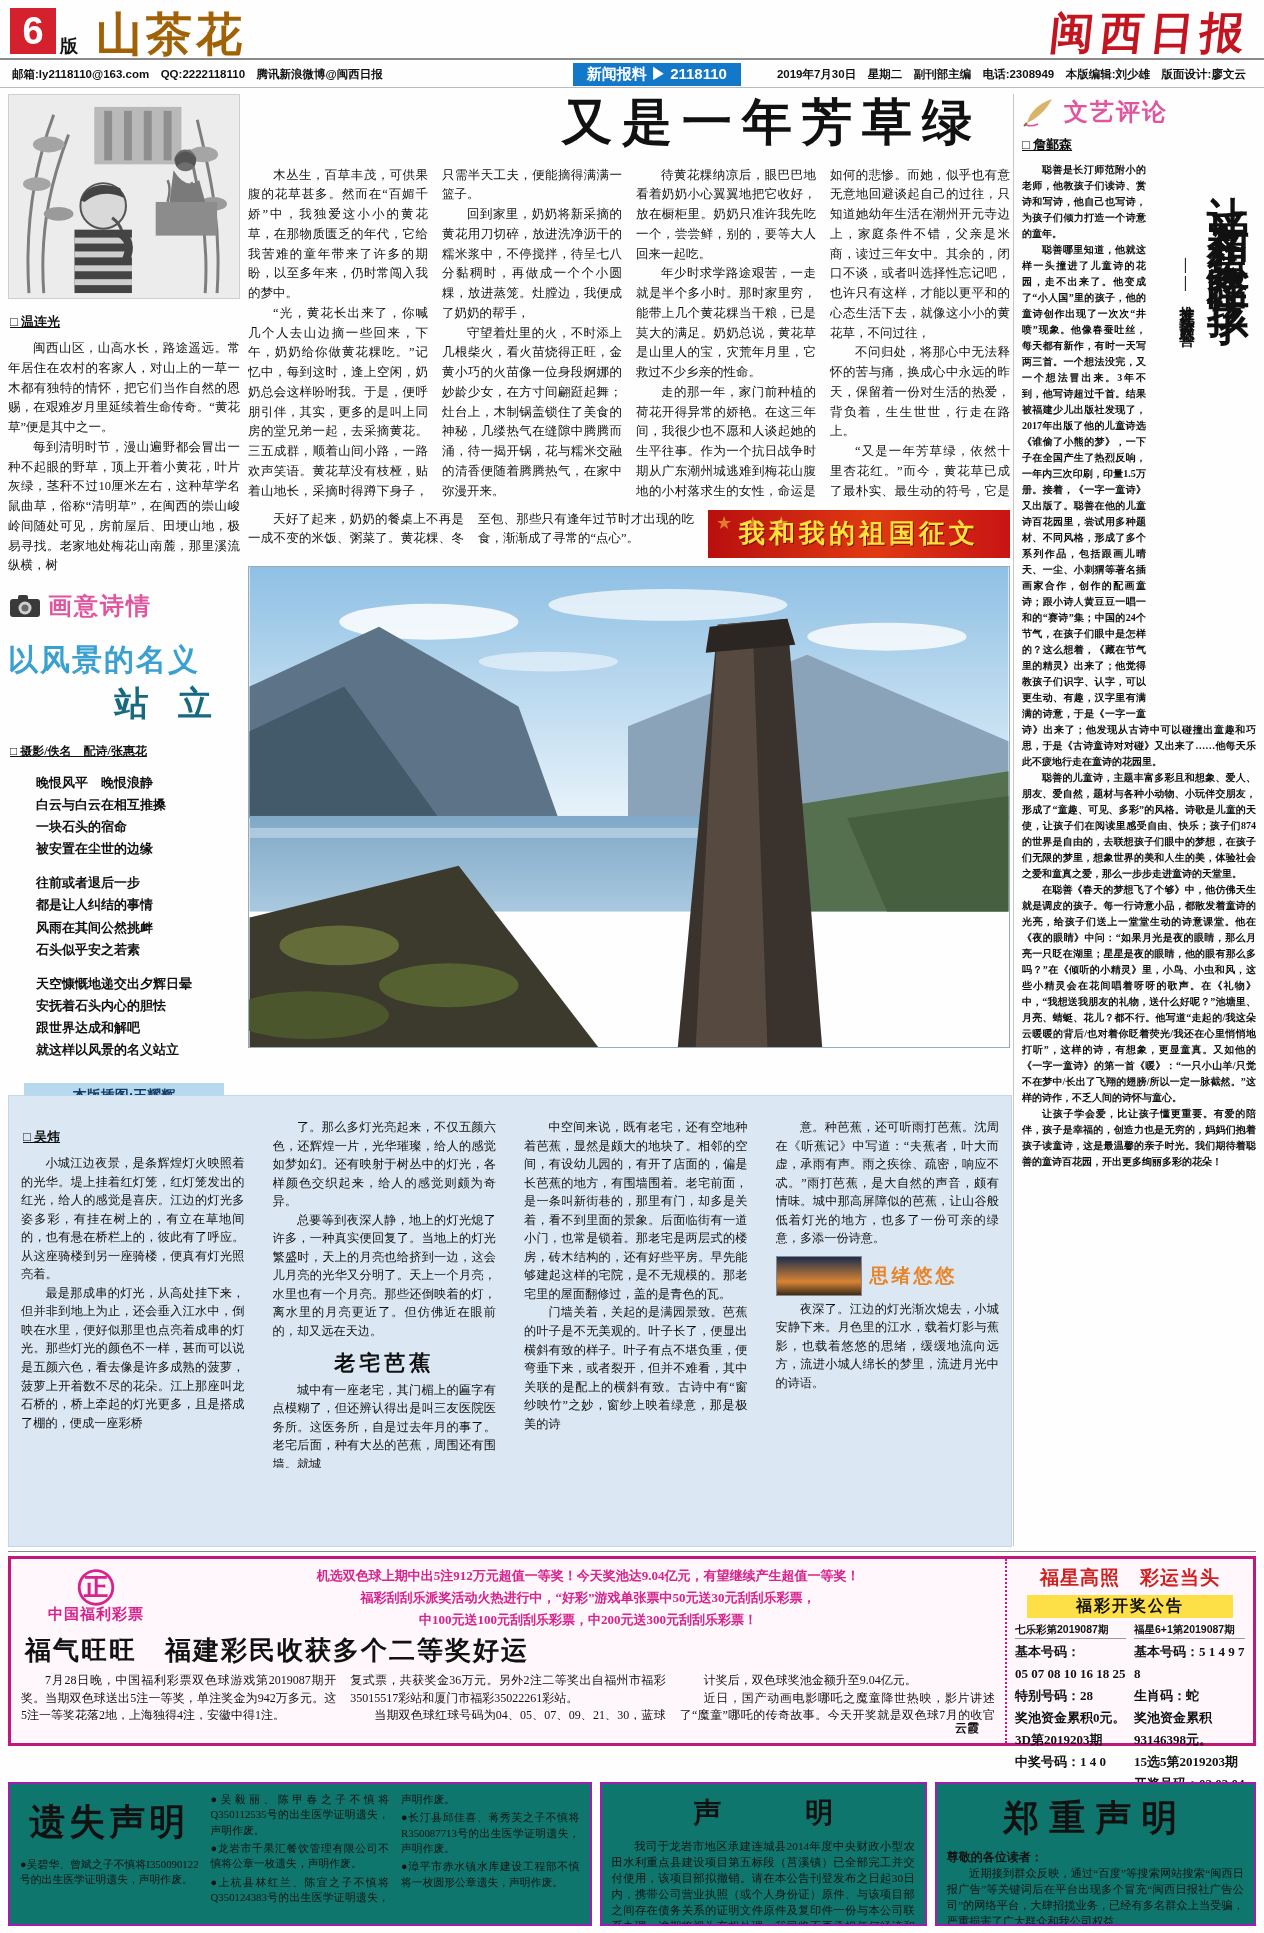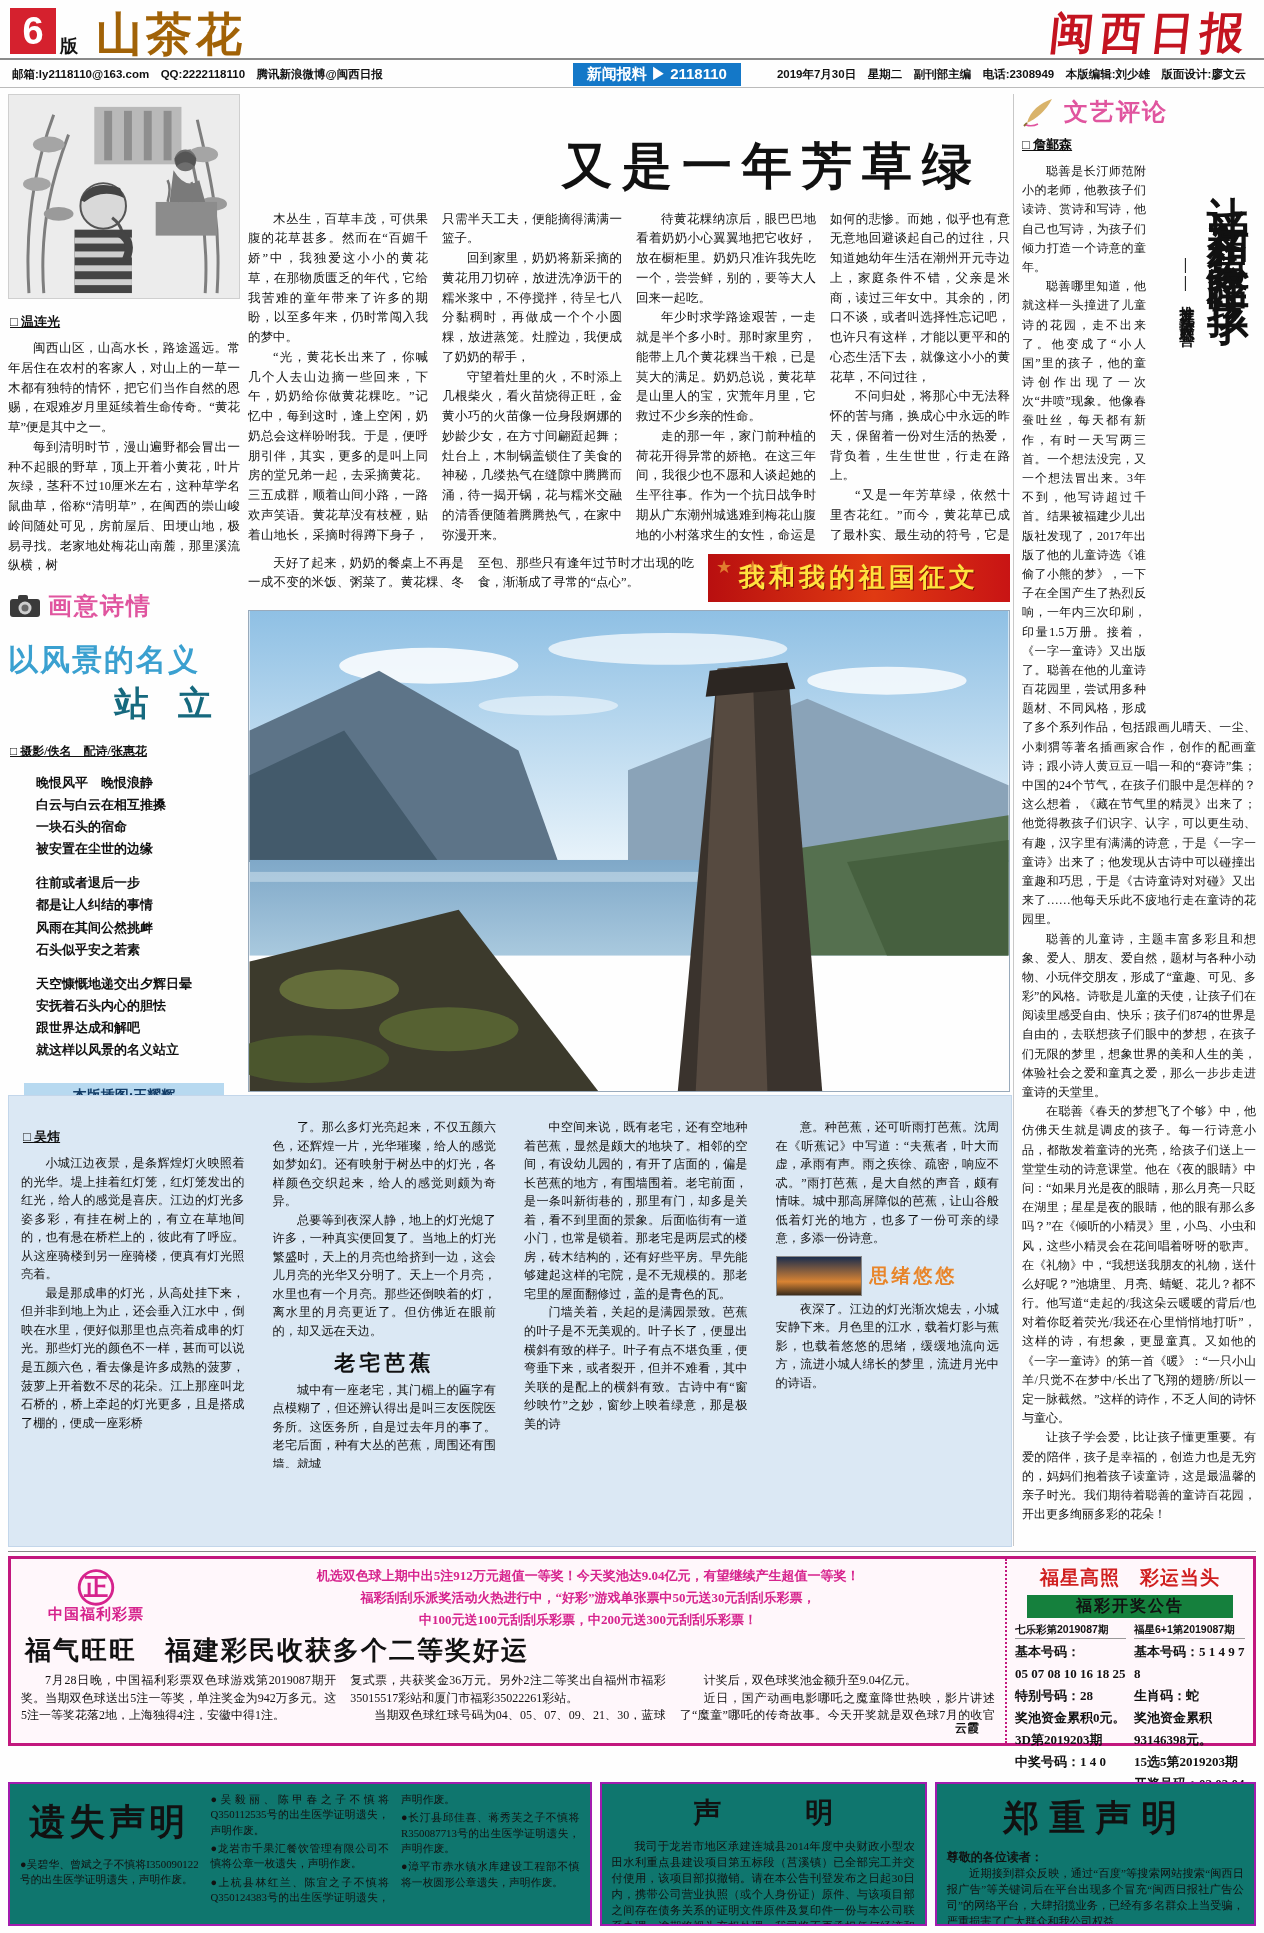--- a/index.html
+++ b/index.html
@@ -37,38 +37,38 @@
   .poem-title1 { color:#3aa0d0; font-size:30px; font-weight:bold; font-family:"Liberation Sans",sans-serif; margin-top:18px; letter-spacing:2px; }
   .poem-title2 { color:#16697e; font-size:34px; font-weight:bold; font-family:"Liberation Sans",sans-serif; text-align:right; padding-right:18px; letter-spacing:10px; }
   .poem-by { font-size:12px; font-weight:bold; text-decoration:underline; margin:16px 0 6px 2px; }
   .stanza { margin:12px 0 0 28px; }
   .pline { font-size:13px; font-weight:bold; line-height:1.7;font-family:Liberation Serif, serif; }
   .credit-bar { margin-top:22px; background:#b7d9f0; color:#123c66; font-weight:bold; font-size:14px;
                 text-align:center; padding:4px 0; width:200px; margin-left:16px; }
 
   
   .main-art { position:absolute; left:248px; top:94px; width:762px; }
-  .main-title { font-size:50px; font-weight:bold; text-align:right; padding-right:28px; letter-spacing:10px; line-height:1.15; font-family:"Liberation Serif",serif;margin-top:44px; }
+  .main-title { font-size:50px; font-weight:bold; text-align:right; padding-right:28px; letter-spacing:10px; line-height:1.15; font-family:"Liberation Serif",serif; }
   .main-text { margin-top:14px; height:338px; column-count:4; column-gap:14px; overflow:hidden; }
   .below-row { display:flex; margin-top:6px; height:48px; }
   .cont-text { width:446px; column-count:2; column-gap:14px; overflow:hidden; }
   .banner { flex:1; margin-left:14px; background:linear-gradient(90deg,#b80f0f,#e03a12 55%,#c81414); display:flex;
             align-items:center; justify-content:center; position:relative; overflow:hidden; }
   .banner .stars { position:absolute; left:8px; top:2px; color:#ffd24a; opacity:.55; font-size:18px; letter-spacing:4px; }
   .banner .blabel { color:#ffe23e; font-size:26px; font-weight:bold; font-family:"Liberation Sans",sans-serif; letter-spacing:4px; text-shadow:1px 1px 0 #7a0a0a; }
   .photo { margin-top:8px; width:762px; height:482px; border:1px solid #9ab; }
 
   
   .vdiv { position:absolute; left:1013px; top:94px; width:1px; height:1452px; background:#c8c8c8; }
   .rightcol { position:absolute; left:1022px; top:96px; width:234px; }
   .rev-byline { font-size:13px; font-weight:bold; text-decoration:underline; margin:8px 0 8px 0; }
   .vt-wrap { float:right; width:104px; height:552px; display:flex; flex-direction:row; justify-content:flex-end; margin-left:6px; }
   .vt-sub { writing-mode:vertical-rl; font-size:15px; font-weight:bold; margin-right:4px; padding-top:96px; letter-spacing:3px; }
   .vt-main { writing-mode:vertical-rl; font-size:42px; font-weight:bold; letter-spacing:14px; font-family:"Liberation Serif",serif; }
-  .rev-body .para { font-size:12px; line-height:1.6; }
+  .rev-body .para { font-size:10px; line-height:1.6;font-weight:bold; }
 
   
   .city { position:absolute; left:8px; top:1095px; width:1004px; height:452px; background:#dbe8f4; border:1px solid #c3d6ea; padding:10px 12px; }
   .city-title { text-align:center; margin-top:4px; }
   .city-title .t1 { font-size:38px; font-weight:bold; letter-spacing:6px; }
   .city-title .t2 { font-size:20px; font-weight:bold; }
   .city-cols { display:flex; gap:28px; margin-top:12px; }
   .city-col { flex:1; overflow:hidden; height:350px; }
   .city-col .para { font-size:12.2px; line-height:1.52; }
   .subhead { text-align:center; font-size:21px; font-weight:bold; margin:8px 0 4px; letter-spacing:4px; }
@@ -83,21 +83,21 @@
   .cfl-logo { width:150px; text-align:center; }
   .cfl-logo .glyph { font-size:40px; color:#d6238d; font-weight:bold; font-family:"Liberation Sans",sans-serif; line-height:1; }
   .cfl-logo .nm { color:#d6238d; font-weight:bold; font-size:15px; font-family:"Liberation Sans",sans-serif; letter-spacing:1px; }
   .promo { flex:1; color:#d6238d; font-weight:bold; font-size:13px; line-height:1.5; text-align:center; font-family:"Liberation Sans",sans-serif; }
   .lot-head { font-size:26px; font-weight:bold; letter-spacing:2px; margin:2px 0 4px 4px; }
   .lot-body { column-count:3; column-gap:14px; overflow:hidden; flex:1; }
   .lot-body .para { font-size:12px; line-height:1.45; }
   .lot-sign { text-align:right; font-weight:bold; font-size:12px; padding-right:16px; }
   .lot-right { width:248px; border-left:2px dotted #c2187e; padding:6px 8px; font-family:"Liberation Sans",sans-serif; }
   .lot-slogan { color:#d01f1f; font-weight:bold; font-size:19px; text-align:center; letter-spacing:1px; }
-  .lot-ann { font-weight:bold; font-size:16px; text-align:center; background:#15803d; margin:4px 12px; padding:1px 0; letter-spacing:2px; }
+  .lot-ann { font-weight:bold; font-size:16px; text-align:center; background:#fde047; margin:4px 12px; padding:1px 0; letter-spacing:2px; }
   .lot-boxes { display:flex; gap:8px; }
   .lot-box { flex:1; font-size:10.5px; font-weight:bold; line-height:1.5; }
   .lot-box .hd { border-bottom:1px solid #999; margin-bottom:2px; }
   .lot-box .micro { font-size:7.5px; font-weight:normal; color:#333; }
 
   
   .bottom { position:absolute; left:8px; top:1754px; width:1248px; height:172px; display:flex; gap:8px; }
   .box { border:2px solid #a21caf; background:#0f766e; padding:8px 10px; overflow:hidden;margin-top:28px; }
   .lost-box { width:600px; column-count:3; column-gap:12px; }
   .lost-title { font-size:36px; font-weight:bold; text-align:center; letter-spacing:4px; margin:6px 0 10px; }

